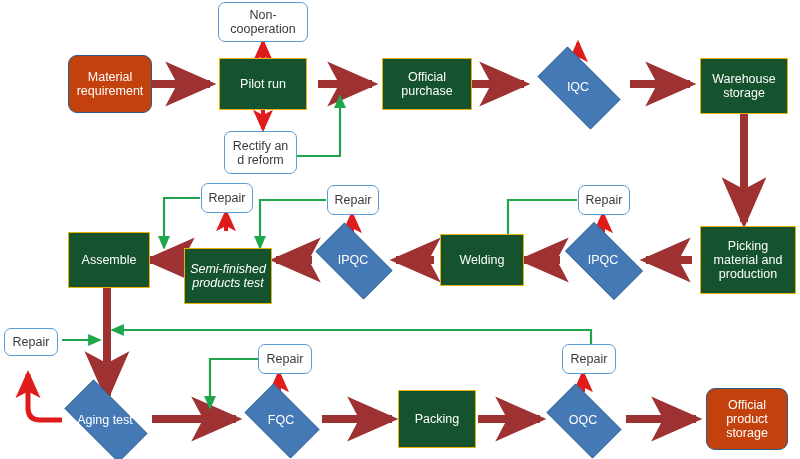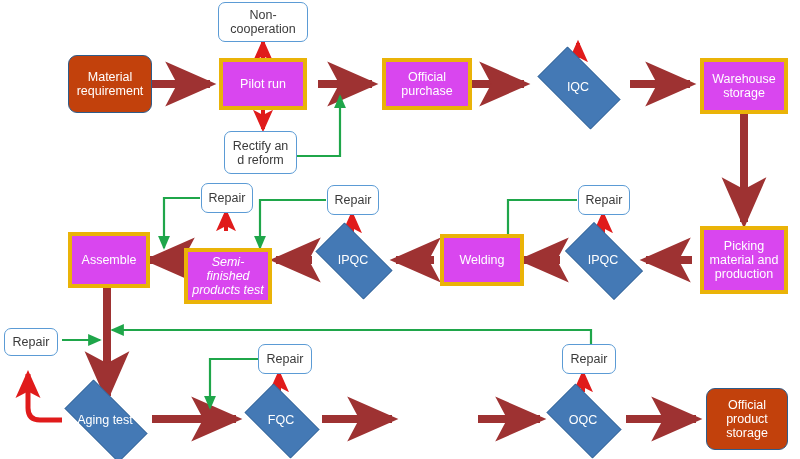--- a/index.html
+++ b/index.html
@@ -28,22 +28,22 @@
     box-sizing: border-box;
     display: flex;
     align-items: center;
     justify-content: center;
     text-align: center;
     line-height: 1.12;
     z-index: 5;
   }
   
   .proc {
-    background: #d946ef;
-    border: 4px solid #eab308;
+    background: #14532d;
+    border: 1px solid #eab308;
     color: #ffffff;
     font-size: 12.5px;
   }
   
   .term {
     background: #c2410c;
     border: 1px solid #2E5C8A;
     border-radius: 9px;
     color: #ffffff;
     font-size: 12.5px;
@@ -165,21 +165,21 @@
 
   <div class="node dec" style="left:526px; top:58px; width:104px; height:58px;">
     <span class="dshape"></span>
     <span class="dlabel">IQC</span>
   </div>
 
   <div class="node proc" style="left:700px; top:58px; width:88px; height:56px;">
     <span class="nlabel">Warehouse storage</span>
   </div>
 
-  <div class="node proc" style="left:700px; top:226px; width:88px; height:68px;">
+  <div class="node proc" style="left:700px; top:226px; width:96px; height:68px;">
     <span class="nlabel">Picking material and production</span>
   </div>
 
   <div class="node dec" style="left:555px; top:232px; width:96px; height:56px;">
     <span class="dshape"></span>
     <span class="dlabel">IPQC</span>
   </div>
 
   <div class="node note" style="left:578px; top:185px; width:52px; height:30px;">
     <span class="nlabel">Repair</span>
@@ -221,20 +221,23 @@
 
   <div class="node note" style="left:258px; top:344px; width:54px; height:30px;">
     <span class="nlabel">Repair</span>
   </div>
 
   <div class="node dec" style="left:236px; top:392px; width:90px; height:56px;">
     <span class="dshape"></span>
     <span class="dlabel">FQC</span>
   </div>
 
+  <div class="node proc" style="left:398px; top:390px; width:78px; height:58px;">
+    <span class="nlabel">Packing</span>
+  </div>
 
   <div class="node note" style="left:562px; top:344px; width:54px; height:30px;">
     <span class="nlabel">Repair</span>
   </div>
 
   <div class="node dec" style="left:538px; top:392px; width:90px; height:56px;">
     <span class="dshape"></span>
     <span class="dlabel">OQC</span>
   </div>
 

